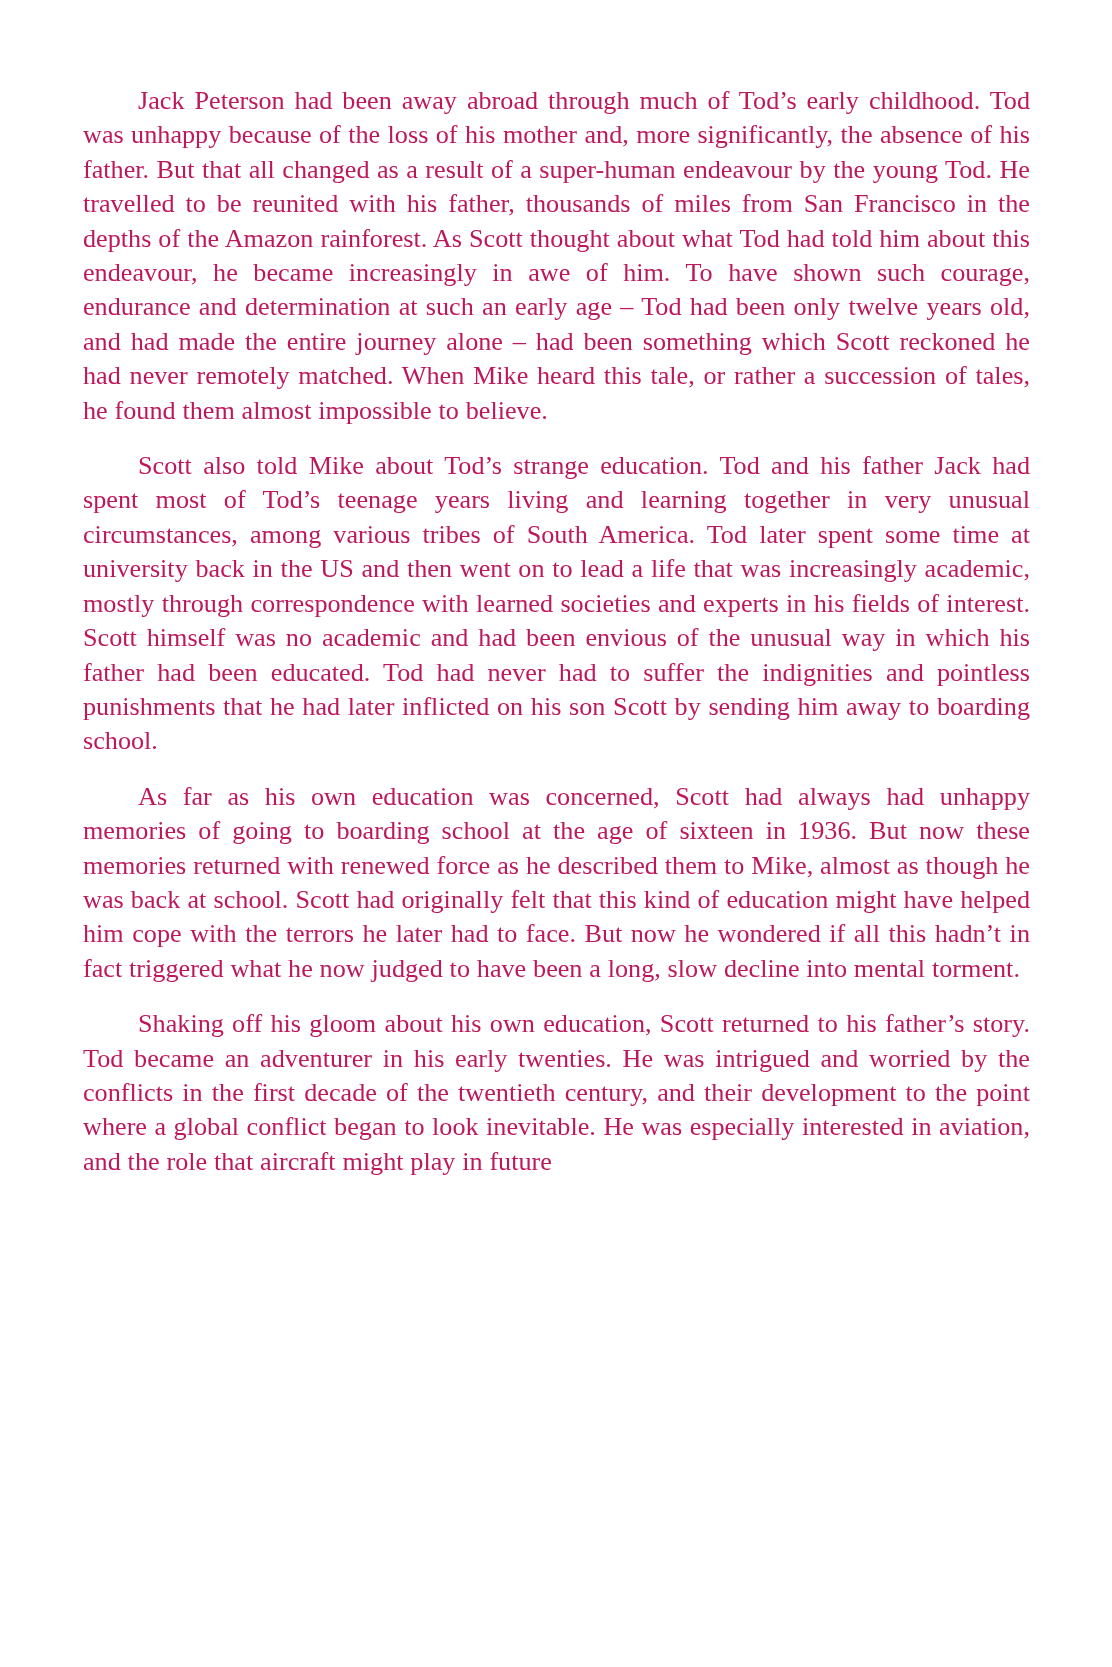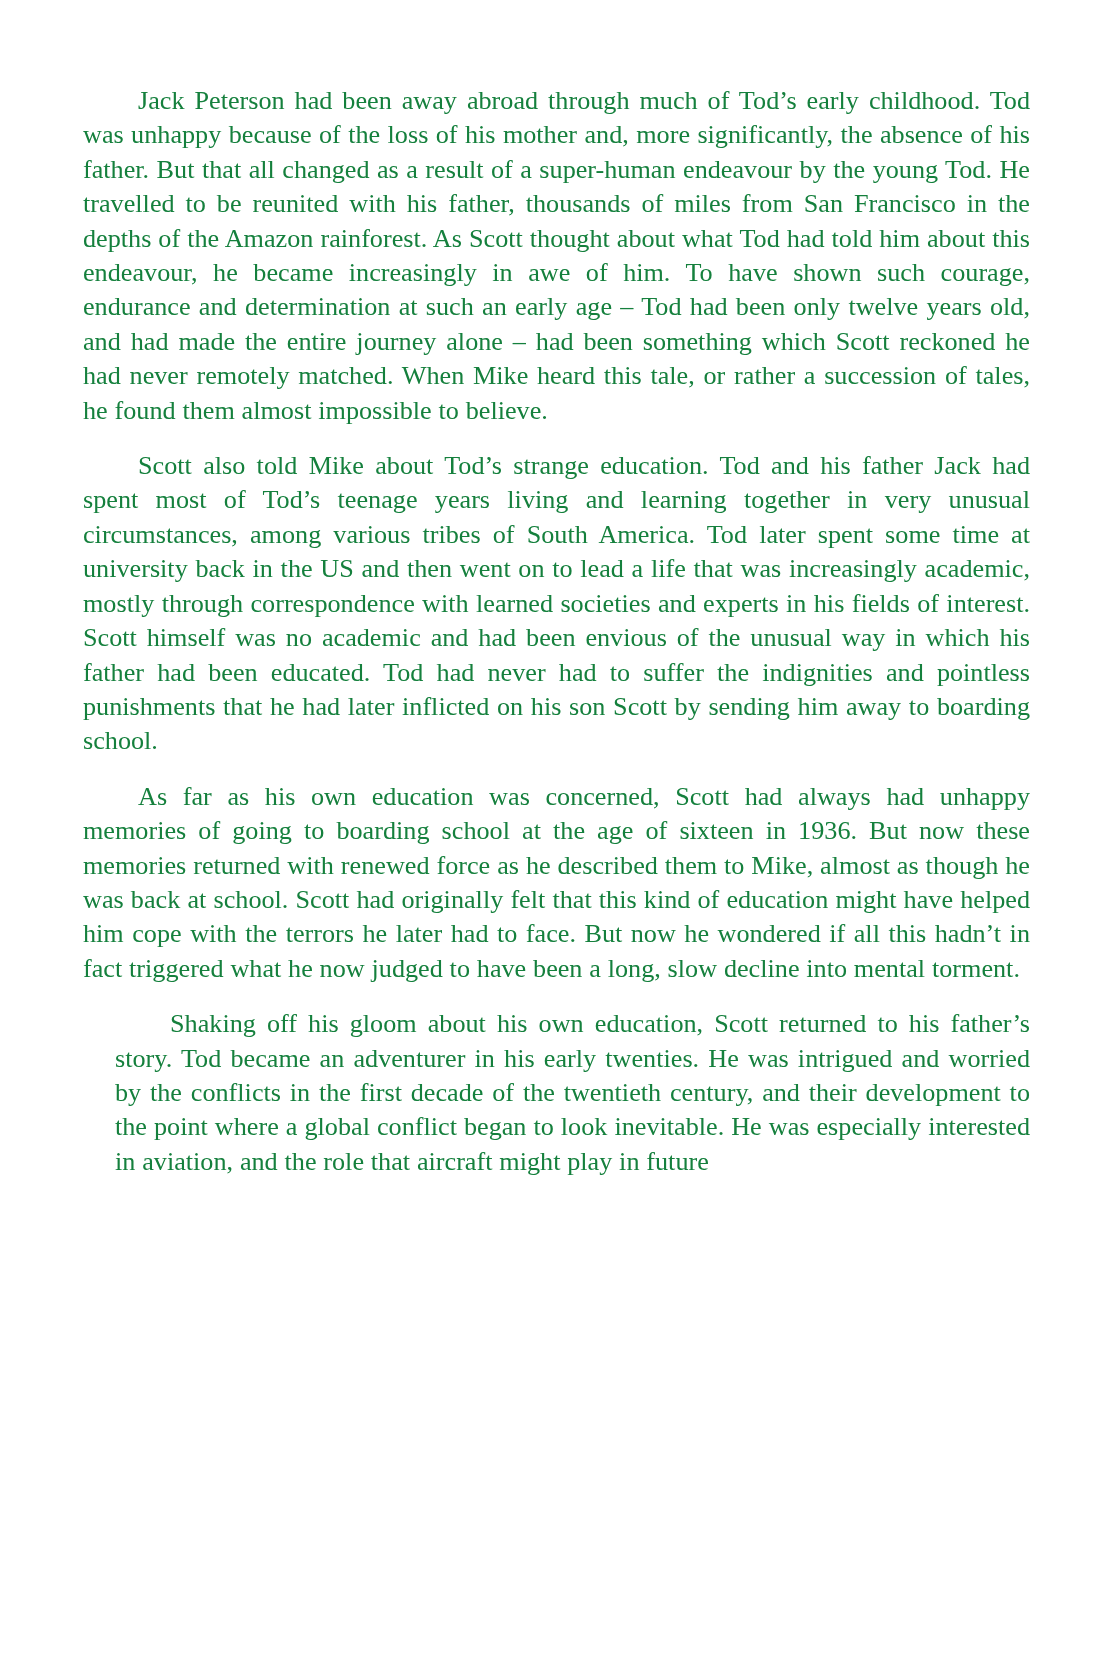--- a/index.html
+++ b/index.html
@@ -18,32 +18,31 @@
   .text-column {
     position: absolute;
     left: 83px;
     top: 84px;
     width: 947px;
   }
   .para {
     font-family: "Liberation Serif", "DejaVu Serif", serif;
     font-size: 26.2px;
     line-height: 34.4px;
-    color: #15803d;
+    color: #be185d;
     text-align: justify;
     text-justify: inter-word;
     text-indent: 55px;
     margin: 0 0 21px 0;
     hyphens: none;
     -webkit-hyphens: none;
     word-spacing: 0.01em;
   }
   .para:last-child {
     margin-bottom: 0;
-    margin-left: 32px;
   }
 </style>
 </head>
 <body>
 
 <div class="page">
   <div class="text-column">
     <p class="para">Jack Peterson had been away abroad through much of Tod’s early childhood. Tod was unhappy because of the loss of his mother and, more significantly, the absence of his father. But that all changed as a result of a super-human endeavour by the young Tod. He  travelled to be reunited with his father, thousands of miles from San Francisco in the depths of the Amazon rainforest. As Scott thought about what Tod had told him about this endeavour, he became increasingly in awe of him. To have shown such courage, endurance and determination at such an early age – Tod had been only twelve years old, and had made the entire journey alone – had been something which Scott reckoned he had never remotely matched. When Mike heard this tale, or rather a succession of tales, he found them almost impossible to believe.</p>
     <p class="para">Scott also told Mike about Tod’s strange education. Tod and his father Jack had spent most of Tod’s teenage years living and learning together in very unusual circumstances, among various tribes of South America. Tod later spent some time at university back in the US and then went on to lead a life that was increasingly academic, mostly through correspondence with learned societies and experts in his fields of interest. Scott himself was no academic and had been envious of the unusual way in which his father had been educated. Tod had never had to suffer the indignities and pointless punishments that he had later inflicted on his son Scott by sending him away to boarding school.</p>
     <p class="para">As far as his own education was concerned, Scott had always had unhappy memories of going to boarding school at the age of sixteen in 1936. But now these memories returned with renewed force as he described them to Mike, almost as though he was back at school. Scott had originally felt that this kind of education might have helped him cope with the terrors he later had to face. But now he wondered if all this hadn’t in fact triggered what he now judged to have been a long, slow decline into mental torment.</p>

